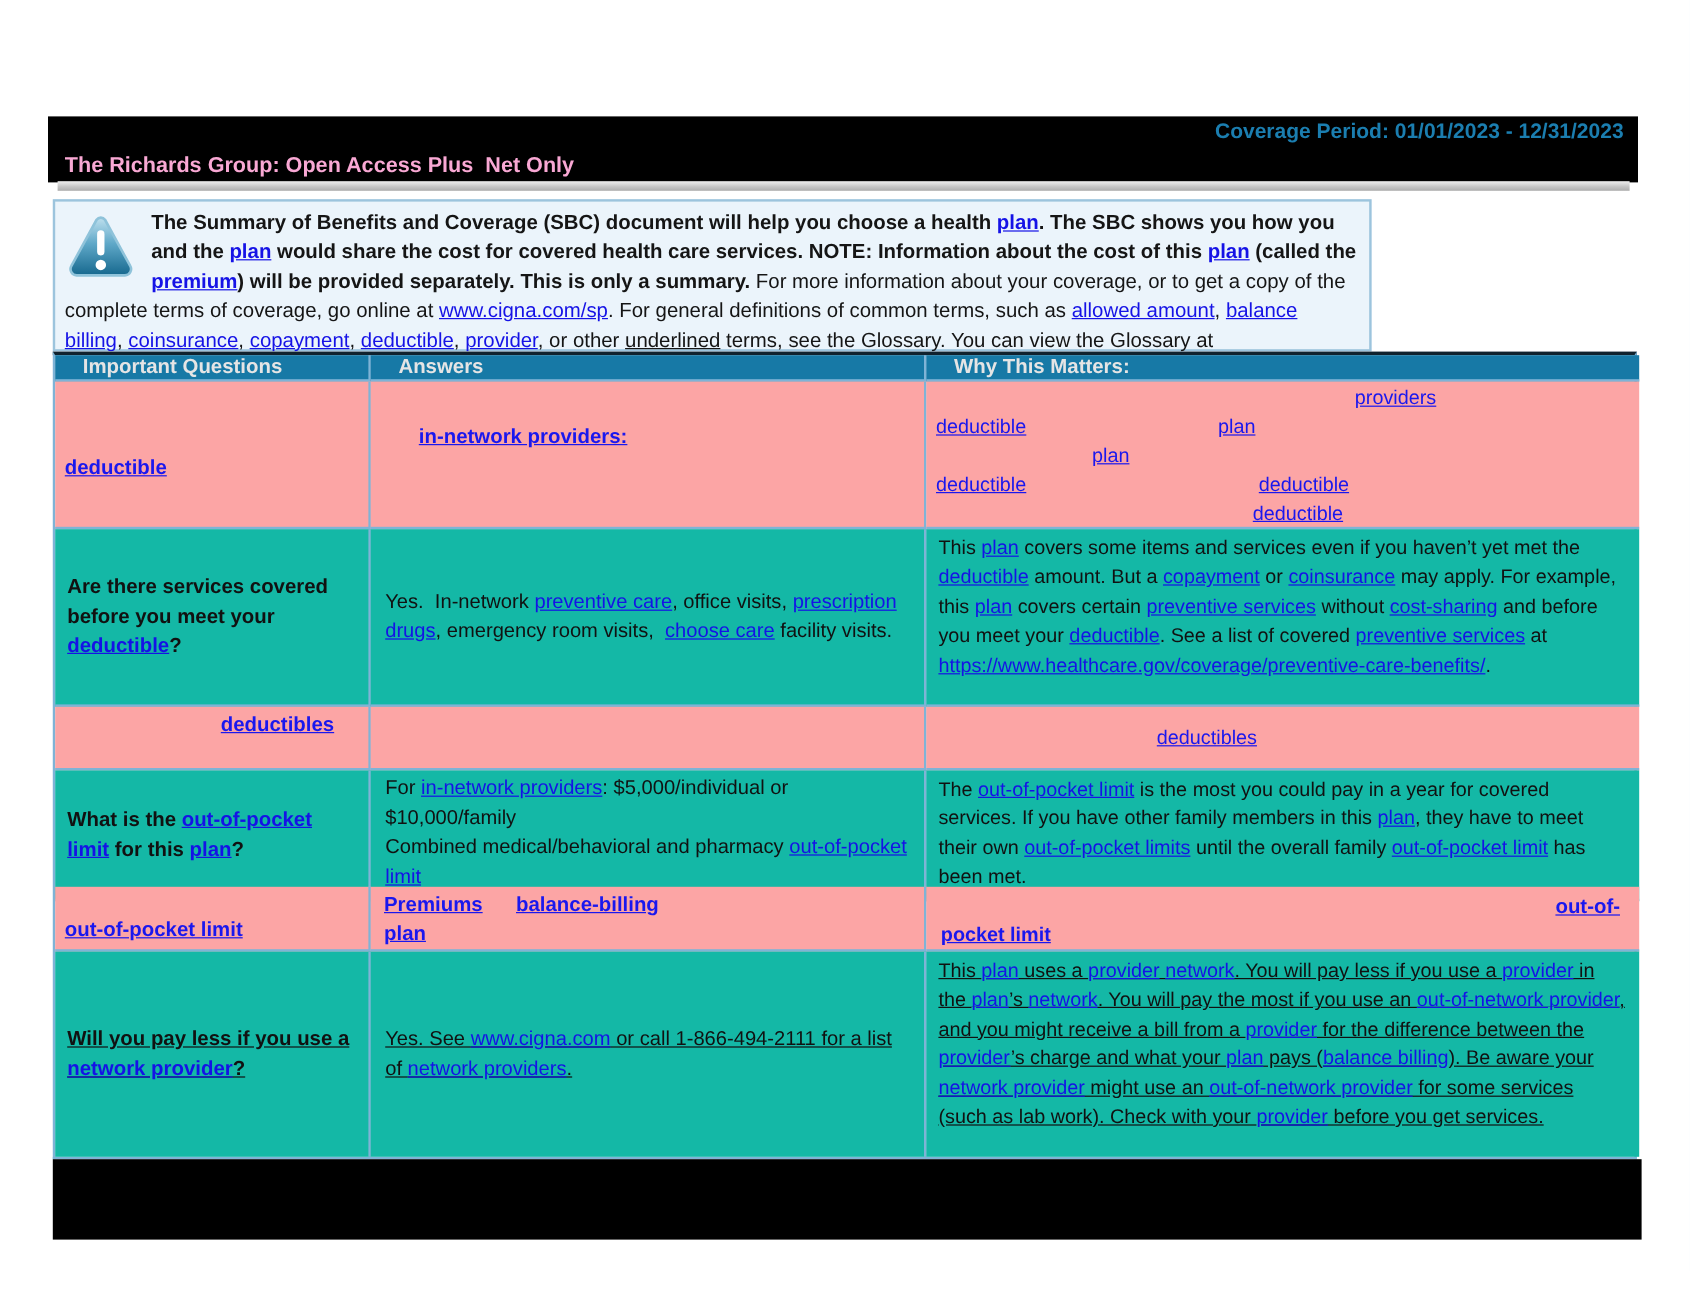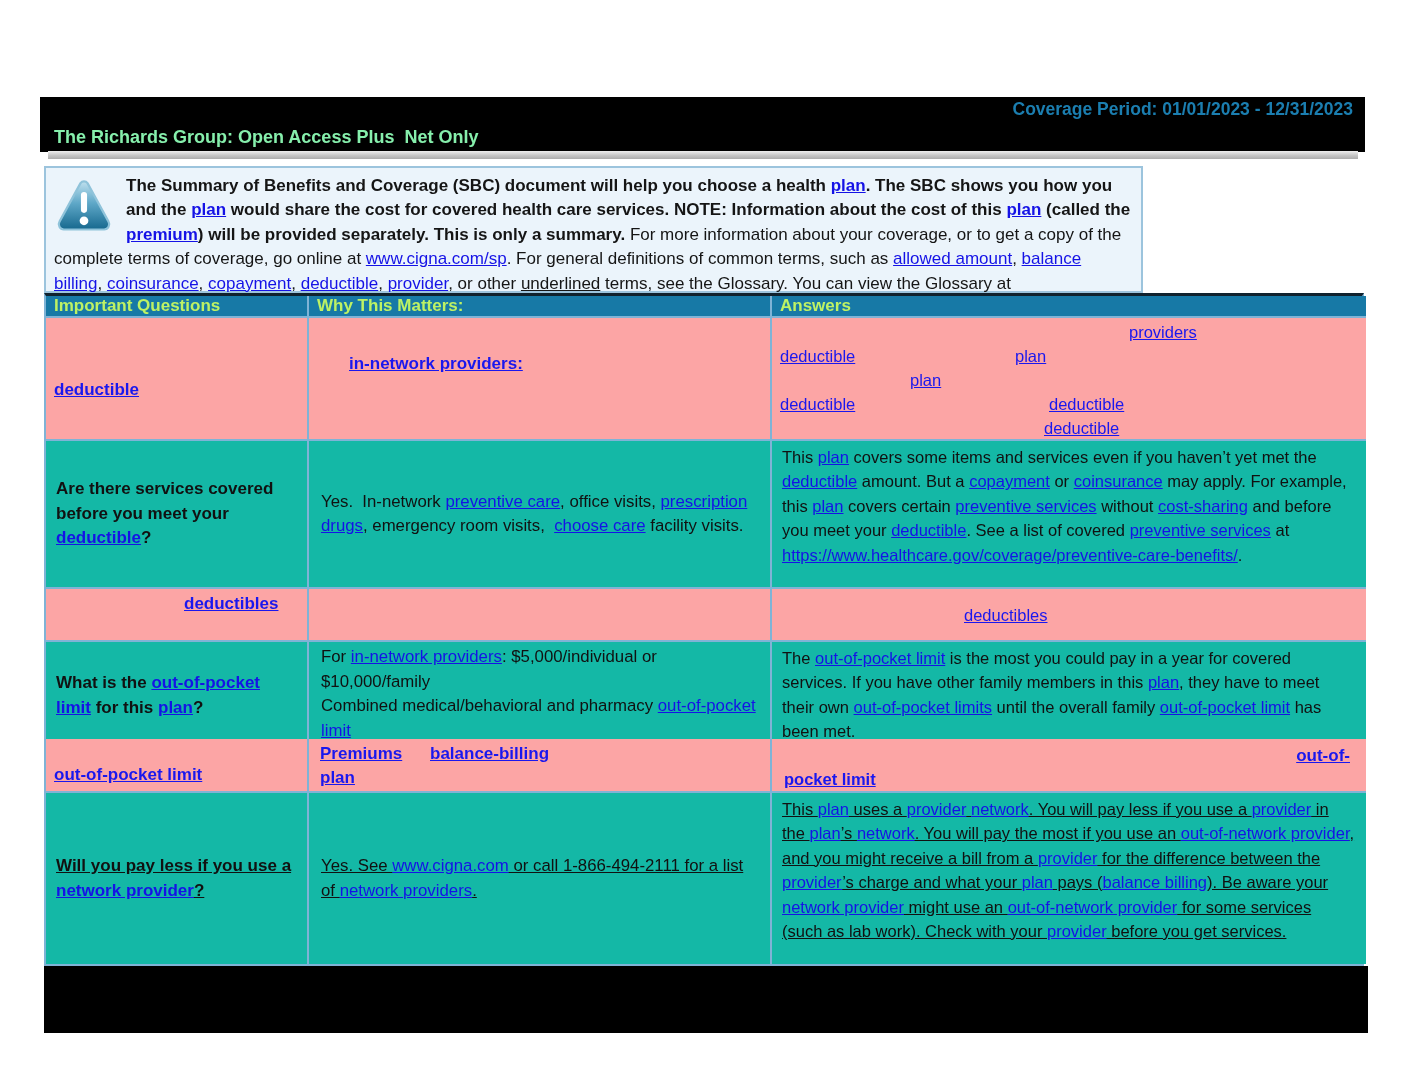--- a/index.html
+++ b/index.html
@@ -1,43 +1,43 @@
 <!DOCTYPE html>
 <html><head>
 <meta charset="utf-8">
 <style>
   * { margin:0; padding:0; box-sizing:border-box; }
   html,body { width:1408px; height:1088px; background:#ffffff; font-family:"Liberation Sans", sans-serif; }
   .page { position:relative; width:1408px; height:1088px; background:#fff; overflow:hidden; }
 
   
   .topbar { position:absolute; left:40px; top:97px; width:1325px; height:55px; background:#000; }
-  .plan-title { position:absolute; left:14px; bottom:4px; color:#86efac; font-weight:bold; font-size:18px; white-space:pre; }
+  .plan-title { position:absolute; left:14px; bottom:4px; color:#f9a8d4; font-weight:bold; font-size:18px; white-space:pre; }
   .coverage { position:absolute; right:12px; top:2px; color:#1B7EB0; font-weight:bold; font-size:17.5px; }
   .gray-divider { position:absolute; left:48px; top:151px; width:1310px; height:8px;
                   background:linear-gradient(180deg,#EFEFEF 0%,#C6C6C6 55%,#ADADAD 100%); }
 
   
   .intro-box { position:absolute; left:44px; top:166px; width:1099px; height:127px;
                background:#EBF4FB; border:2px solid #9CC4DD; padding:6px 10px 4px 8px;
                font-size:17px; line-height:24.4px; color:#151515; }
   .warn-icon { float:left; width:56px; height:58px; margin:2px 14px 2px 2px; }
   .seg-b { font-weight:bold; }
   .seg-l { color:#1512E6; text-decoration:underline; }
   .seg-u { text-decoration:underline; }
 
   
   .sbc-table { position:absolute; left:44px; top:293px; width:1320px; border:2px solid #7FB3D6; border-top:3px solid #10222E; background:#EDF5FC; }
   .t-row { display:grid; grid-template-columns:263px 463px 594px; }
   .t-row > div { border-right:2px solid #7FB3D6; border-bottom:2px solid #7FB3D6; position:relative; }
   .t-row > div:last-child { border-right:none; }
   .t-row:last-child > div { border-bottom:none;text-decoration:underline; }
 
-  .head-row > div { background:#1779A6; color:#bef264; font-weight:bold; font-size:17px;
-                    display:flex; align-items:center; padding:0 8px; height:22px; border-bottom:2px solid #7FB3D6; }
+  .head-row > div { background:#1779A6; color:#e5e5e5; font-weight:bold; font-size:17px;
+                    display:flex; align-items:center; padding:0 23px; height:22px; border-bottom:2px solid #7FB3D6; }
 
   .black-cell { background:#fca5a5; }
   .light-cell { background:#14b8a6; }
 
   .q-cell { font-weight:bold; color:#111; font-size:17px; line-height:24.5px;
             display:flex; align-items:center; padding:6px 10px; }
   .mid-cell { font-size:16.8px; line-height:24.5px; color:#111; display:flex; align-items:center; padding:6px 12px; }
   .why-cell { font-size:16.5px; line-height:24.4px; color:#111; padding:4px 10px 4px 10px; }
 
   .blk-link { position:absolute; font-size:16.5px; color:#1A17EE; text-decoration:underline; white-space:nowrap; }
@@ -72,22 +72,22 @@
       <rect x="28.5" y="15" width="7" height="24" rx="3.5" fill="#fff"></rect>
       <circle cx="32" cy="48" r="5" fill="#fff"></circle>
     </svg>
     <span><span class="seg-b">The Summary of Benefits and Coverage (SBC) document will help you choose a health </span><span class="seg-b seg-l">plan</span><span class="seg-b">. The SBC shows you how you and the </span><span class="seg-b seg-l">plan</span><span class="seg-b"> would share the cost for covered health care services. NOTE: Information about the cost of this </span><span class="seg-b seg-l">plan</span><span class="seg-b"> (called the </span><span class="seg-b seg-l">premium</span><span class="seg-b">) will be provided separately. This is only a summary. </span><span class="">For more information about your coverage, or to get a copy of the complete terms of coverage, go online at </span><span class="seg-l">www.cigna.com/sp</span><span class="">. For general definitions of common terms, such as </span><span class="seg-l">allowed amount</span><span class="">, </span><span class="seg-l">balance billing</span><span class="">, </span><span class="seg-l">coinsurance</span><span class="">, </span><span class="seg-l">copayment</span><span class="">, </span><span class="seg-l">deductible</span><span class="">, </span><span class="seg-l">provider</span><span class="">, or other </span><span class="seg-u">underlined</span><span class=""> terms, see the Glossary. You can view the Glossary at </span><span class="seg-l">https://www.healthcare.gov/sbc-glossary</span><span class=""> or call 1-866-494-2111 to request a copy.</span></span>
   </div>
 
   <div class="sbc-table">
 
     <div class="t-row head-row">
       <div>Important Questions</div>
+      <div>Answers</div>
       <div>Why This Matters:</div>
-      <div>Answers</div>
     </div>
 
     <div class="t-row r1">
       <div class="black-cell">
         <span class="blk-link blk-bold" style="left:8px; top:62px;">deductible</span>
       </div>
       <div class="black-cell">
         <span class="blk-link blk-bold" style="left:40px; top:36px;">in-network providers:</span>
       </div>
       <div class="black-cell">

